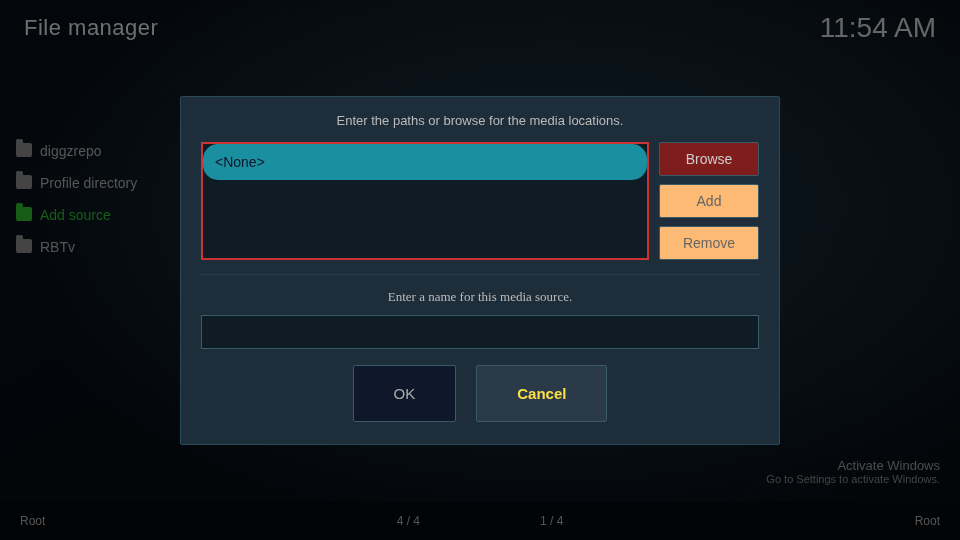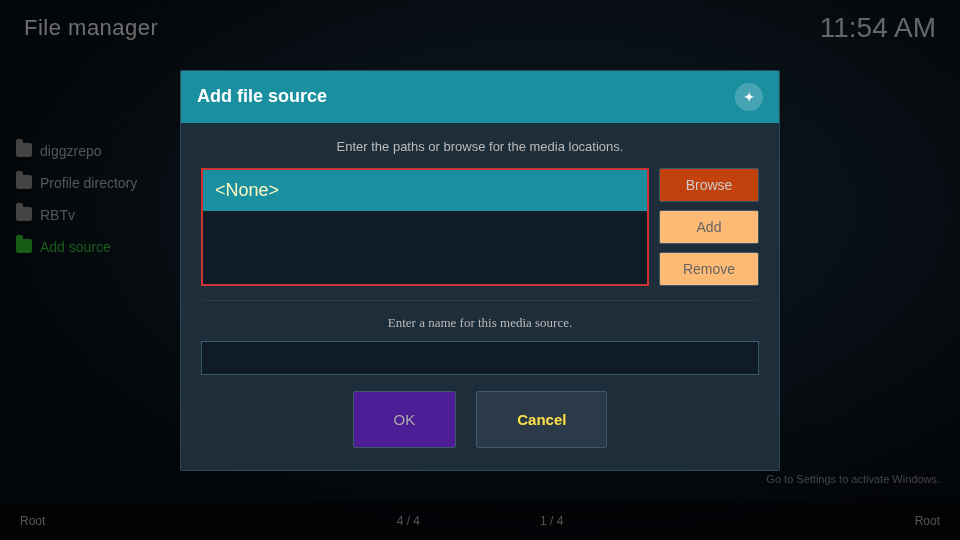--- a/index.html
+++ b/index.html
@@ -206,38 +206,39 @@
       border: 2px solid #cc3333;
       min-height: 80px;
       position: relative;
       display: flex;
       flex-direction: column;
     }
 
     .source-input-none {
       background: #1a8fa0;
       padding: 10px 12px;
-      font-size: 18px;
-      color: #fef9c3;
+      font-size: 14px;
+      color: #0f172a;
+      border-radius: 15px;
     }
 
     .source-input-empty {
       flex: 1;
       background: #0f1c26;
     }
 
     .source-buttons {
       display: flex;
       flex-direction: column;
       gap: 8px;
       width: 100px;
     }
 
     .source-btn {
-      background: #c2410c;
+      background: #7f1d1d;
       border: 1px solid #3a5a6a;
       color: #ccc;
       font-size: 14px;
       padding: 8px 12px;
       text-align: center;
       cursor: pointer;
       border-radius: 2px;
     }
 
     .source-btn.disabled {
@@ -268,21 +269,21 @@
     }
 
     .dialog-footer {
       display: flex;
       justify-content: center;
       gap: 20px;
       padding-bottom: 6px;
     }
 
     .dialog-ok-btn {
-      background: #4c1d95;
+      background: #0f172a;
       border: 1px solid #3a5a6a;
       color: #aaa;
       font-size: 15px;
       padding: 9px 40px;
       cursor: pointer;
       border-radius: 2px;
     }
 
     .dialog-cancel-btn {
       background: #2a3a48;
@@ -329,41 +330,38 @@
 
 <div class="sidebar">
   <div class="sidebar-item">
     <span class="folder-icon"></span>
     <span>diggzrepo</span>
   </div>
   <div class="sidebar-item">
     <span class="folder-icon"></span>
     <span>Profile directory</span>
   </div>
+  <div class="sidebar-item active">
+    <span class="folder-icon"></span>
+    <span>Add source</span>
+  </div>
   <div class="sidebar-item">
     <span class="folder-icon"></span>
     <span>RBTv</span>
   </div>
-  <div class="sidebar-item active">
-    <span class="folder-icon"></span>
-    <span>Add source</span>
-  </div>
 </div>
 
 <div class="activate-windows">
+  <div class="line1">Activate Windows</div>
   <div class="line2">Go to Settings to activate Windows.</div>
 </div>
 
 <div class="dialog-overlay">
   <div class="dialog">
 
-    <div class="dialog-header">
-      <span class="dialog-header-title">Add file source</span>
-      <div class="dialog-header-icon">✦</div>
-    </div>
 
     <div class="dialog-body">
       <div class="dialog-subtitle">Enter the paths or browse for the media locations.</div>
 
       <div class="source-input-row">
         <div class="source-input-area">
           <div class="source-input-none">&lt;None&gt;</div>
           <div class="source-input-empty"></div>
         </div>
         <div class="source-buttons">

